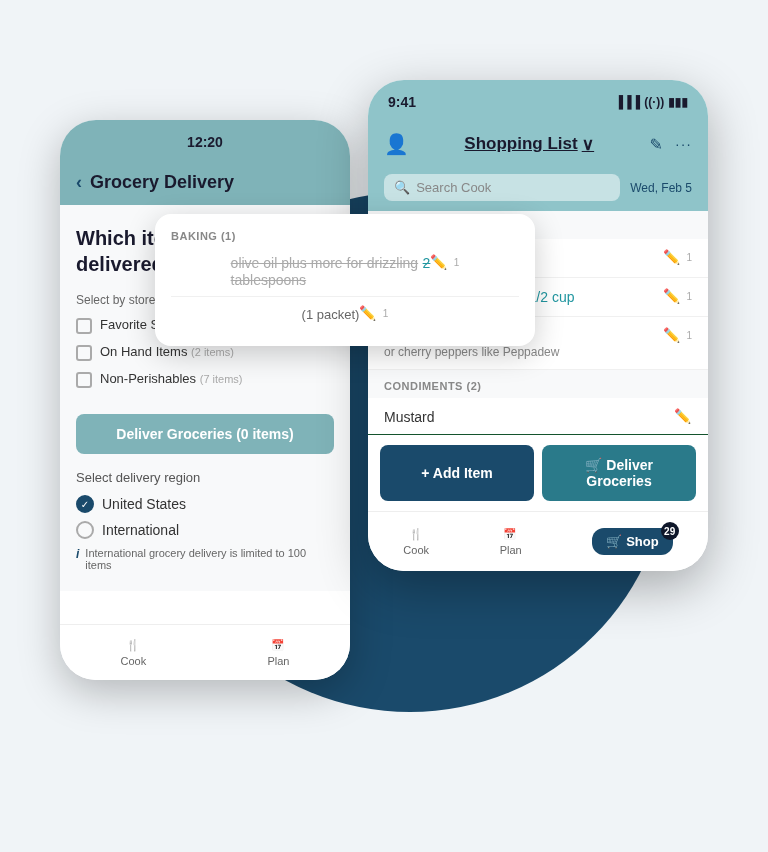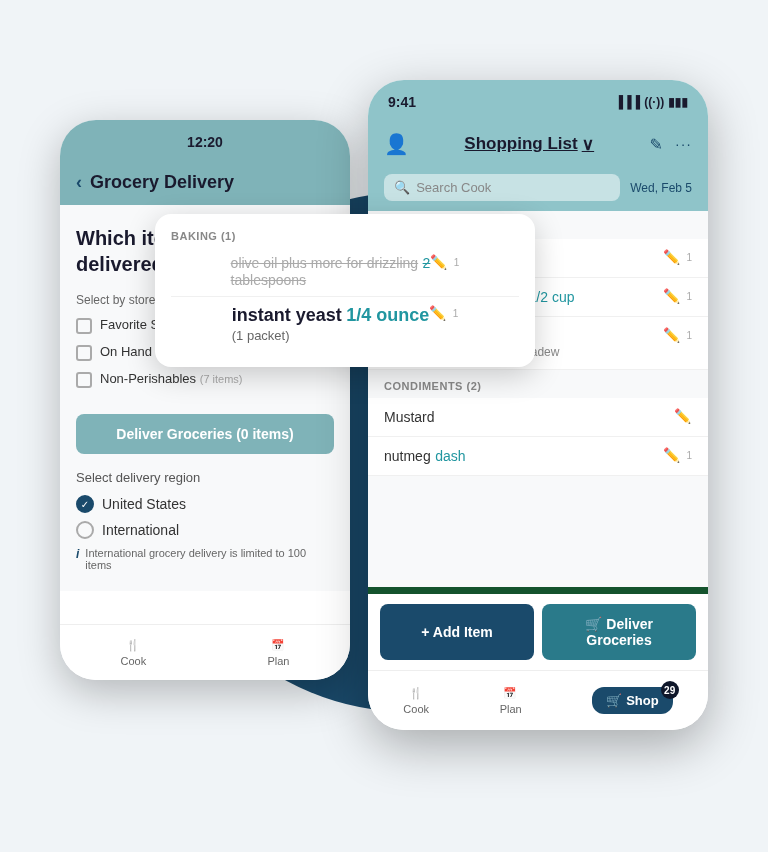--- a/index.html
+++ b/index.html
@@ -200,21 +200,21 @@
       gap: 3px;
       font-size: 11px;
       color: #666;
       cursor: pointer;
     }
 
     
     .phone-front {
       position: absolute;
       width: 340px;
-      height: 650px;
+      height: 491px;
       background: #fff;
       border-radius: 36px;
       box-shadow: 0 16px 50px rgba(0,0,0,0.3);
       right: 60px;
       top: 80px;
       z-index: 3;
       overflow: hidden;
     }
 
     .phone-front-status {
@@ -354,21 +354,21 @@
     .item-count {
       font-size: 10px;
       color: #aaa;
     }
 
     .bottom-btns {
       display: flex;
       gap: 8px;
       padding: 10px 12px;
       background: #fff;
-      border-top: 7px solid #14532d;
+      border-top: 1px solid #14532d;
     }
 
     .add-item-btn {
       background: #1a4a6b;
       color: #fff;
       border: none;
       border-radius: 8px;
       padding: 12px 16px;
       font-size: 14px;
       font-weight: 600;
@@ -559,24 +559,20 @@
       <div class="popup-item-strikethrough">tablespoons</div>
     </div>
     <div class="item-actions">
       <span class="edit-icon">✏️</span>
       <span class="item-count">1</span>
     </div>
   </div>
   <div style="border-top: 1px solid #f0f0f0; margin: 8px 0;"></div>
   <div class="popup-item-row">
     <div>
-      <div>
-        <span class="popup-item-main">instant yeast</span>
-        <span class="popup-item-amount-main"> 1/4 ounce</span>
-      </div>
       <div class="popup-item-sub">(1 packet)</div>
     </div>
     <div class="item-actions">
       <span class="edit-icon">✏️</span>
       <span class="item-count">1</span>
     </div>
   </div>
 </div>
 
 <div class="phone-front">

